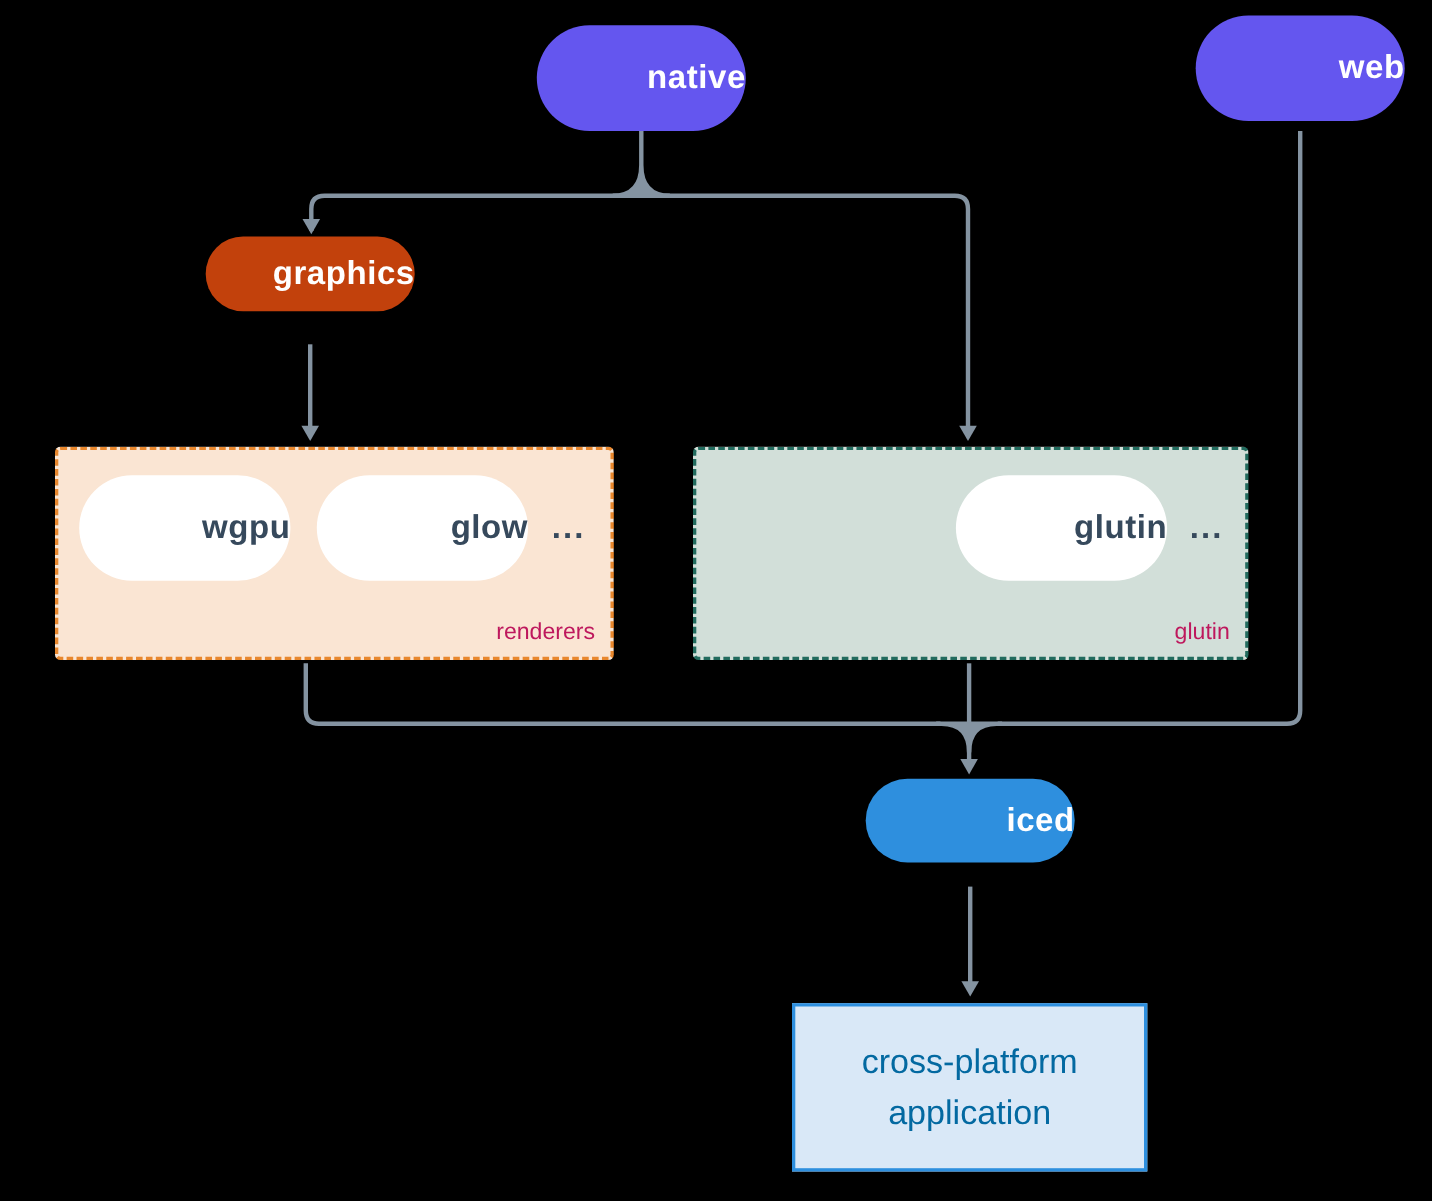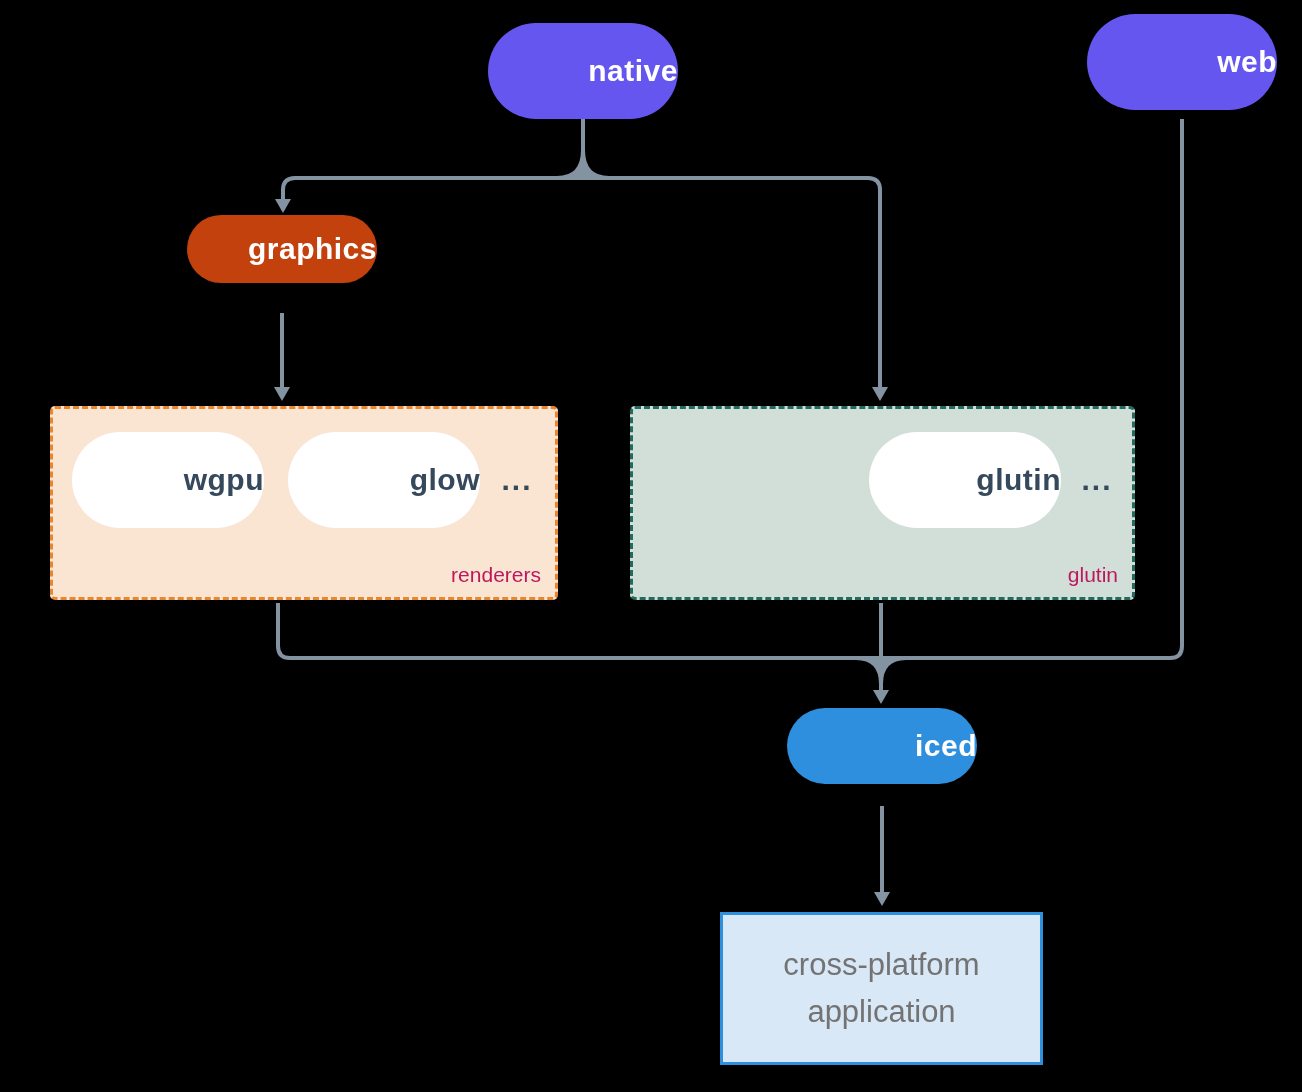--- a/index.html
+++ b/index.html
@@ -89,21 +89,21 @@
     position: absolute;
     left: 720px; top: 912px;
     width: 323px; height: 153px;
     box-sizing: border-box;
     background: #d9e8f7;
     border: 3px solid #2e8fde;
     display: flex;
     align-items: center;
     justify-content: center;
     text-align: center;
-    color: #737373;
+    color: #0369a1;
     font-size: 31px;
     line-height: 1.5;
   }
   .appbox span { display: block; width: 262px; }
 </style>
 </head>
 <body>
 
 <div class="canvas">
 

